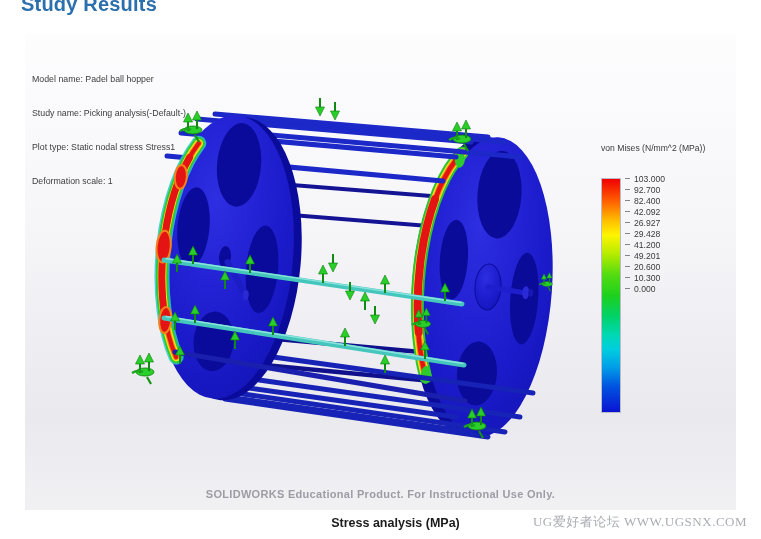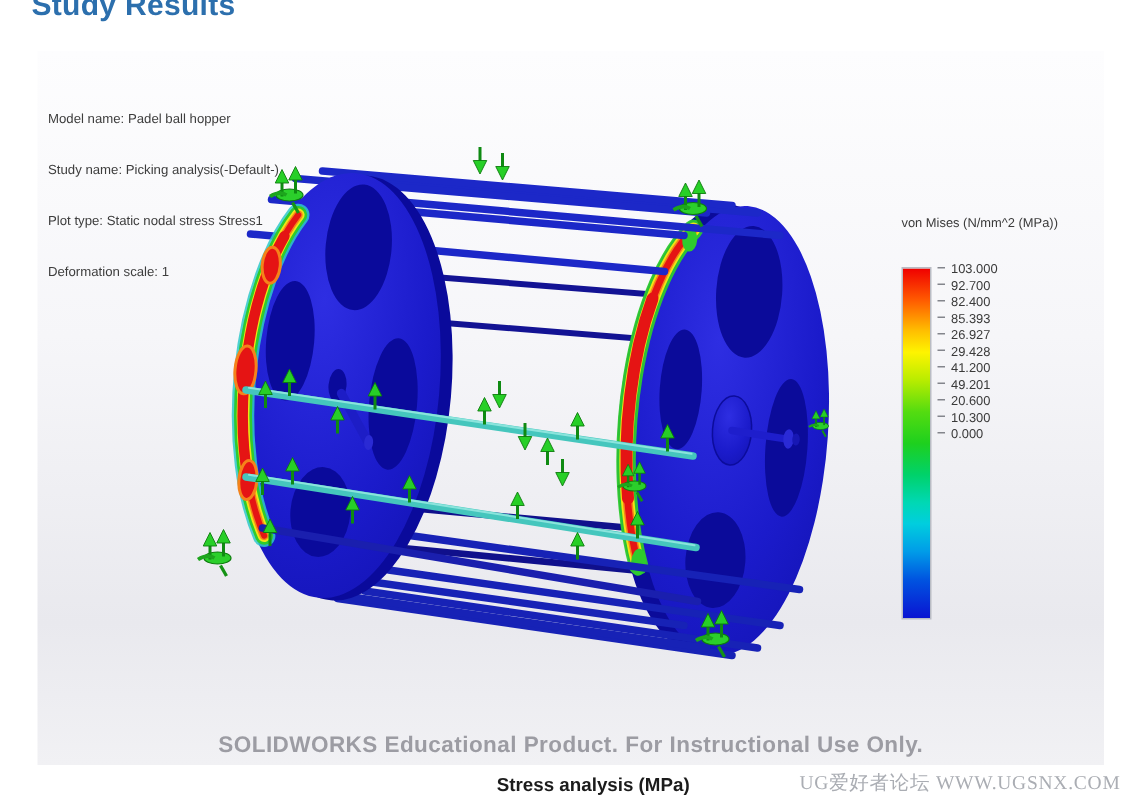--- a/index.html
+++ b/index.html
@@ -34,21 +34,21 @@
       #00d8b4 67%, #00cede 73%, #009ce8 81%, #0054e0 89%, #0a14d2 100%);
   }
   .ticks{
     display:flex;flex-direction:column;justify-content:flex-start;
     height:246px;margin-top:-5px;margin-left:4px;
   }
   .tick{display:flex;align-items:center;height:11px;font-size:8.6px;color:#3a3a3a;}
   .tick .dash{display:inline-block;width:5px;height:1px;background:#83858c;margin-right:4px;}
   .sw-watermark{
     position:absolute;left:0;top:454px;width:100%;text-align:center;
-    font-size:15px;font-weight:bold;color:#9c9ca3;letter-spacing:.3px;
+    font-size:11px;font-weight:bold;color:#9c9ca3;letter-spacing:.3px;
   }
   .figure-caption{
     position:absolute;left:40px;top:516px;width:711px;text-align:center;
     font-size:12.5px;font-weight:bold;color:#1b1b1b;
   }
   .forum-watermark{
     position:absolute;right:14px;top:513px;white-space:nowrap;
     font-family:Liberation Serif, serif;font-size:13px;color:#aaadb3;letter-spacing:.5px;
   }
 </style>
@@ -217,21 +217,21 @@
           <div class="tick">
               <span class="dash"></span>
               <span>92.700</span>
             </div>
           <div class="tick">
               <span class="dash"></span>
               <span>82.400</span>
             </div>
           <div class="tick">
               <span class="dash"></span>
-              <span>85.393</span>
+              <span>42.092</span>
             </div>
           <div class="tick">
               <span class="dash"></span>
               <span>26.927</span>
             </div>
           <div class="tick">
               <span class="dash"></span>
               <span>29.428</span>
             </div>
           <div class="tick">

